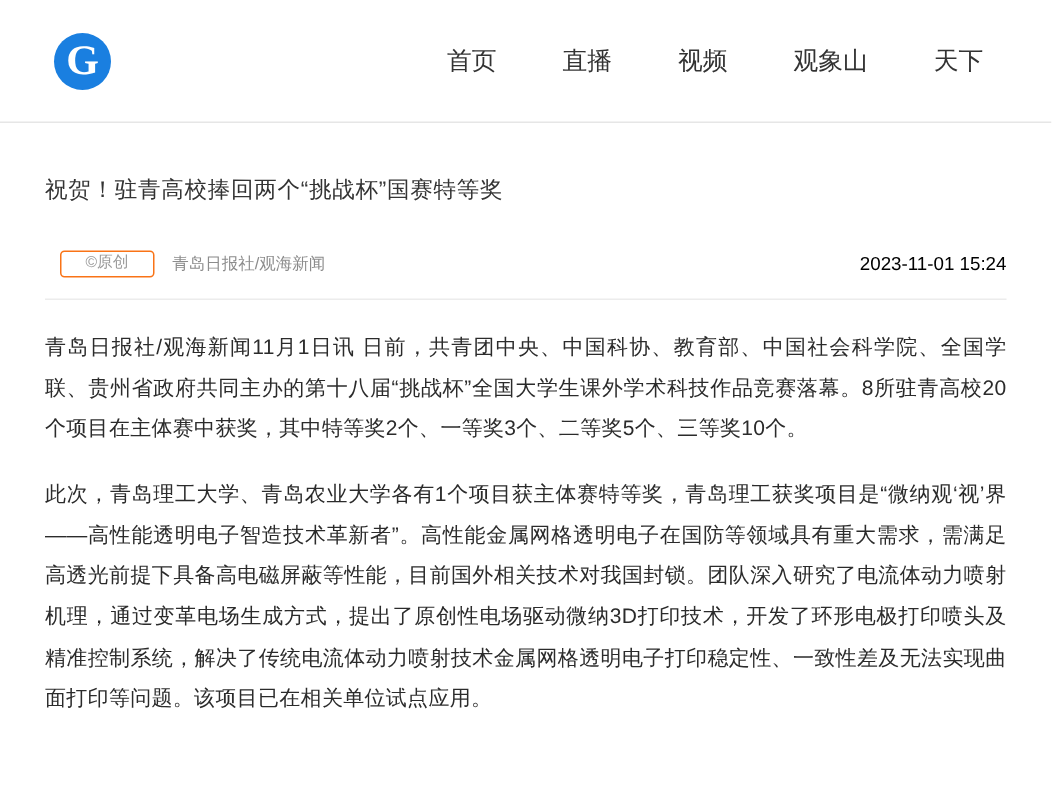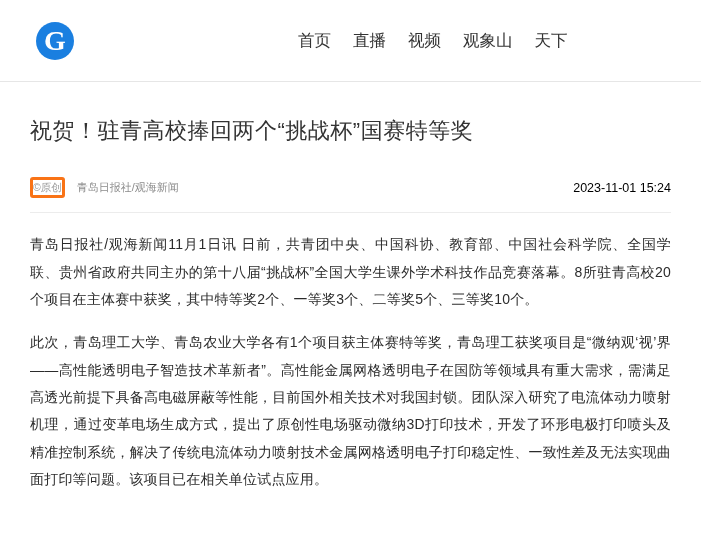--- a/index.html
+++ b/index.html
@@ -56,57 +56,58 @@
     font-weight: bold;
     color: #1a7fe0;
     letter-spacing: 1px;
     line-height: 1;
     font-family: "DejaVu Sans", sans-serif;
   }
   .nav {
     display: flex;
     align-items: center;
     margin-left: 72px;
-    gap: 22px;
+    gap: 44px;
   }
   .nav-item {
     font-size: 16.5px;
     color: #333333;
     cursor: pointer;
     white-space: nowrap;
   }
 
   
   .article {
     padding: 0 30px;
     box-sizing: border-box;
   }
   .title {
-    font-size: 22px;
+    font-size: 15px;
     color: #333333;
     font-weight: normal;
     margin: 34px 0 0 0;
     line-height: 1.4;
     letter-spacing: 0.5px;
   }
   .meta {
     display: flex;
     align-items: center;
     margin-top: 30px;
     padding-bottom: 14px;
     border-bottom: 1px solid #ececec;
   }
   .origin-badge {
     font-size: 10.5px;
     color: #9a9a9a;
-    border: 3px solid #f97316;
+    border: 1px solid #f97316;
     border-radius: 3px;
-    padding: 1px 0;
+    padding: 1px 16px;
     line-height: 1.3;
     white-space: nowrap;
+    margin-left: 10px;
   }
   .source {
     font-size: 11px;
     color: #8c8c8c;
     margin-left: 12px;
   }
   .timestamp {
     margin-left: auto;
     font-size: 12.5px;
     color: #000000;

